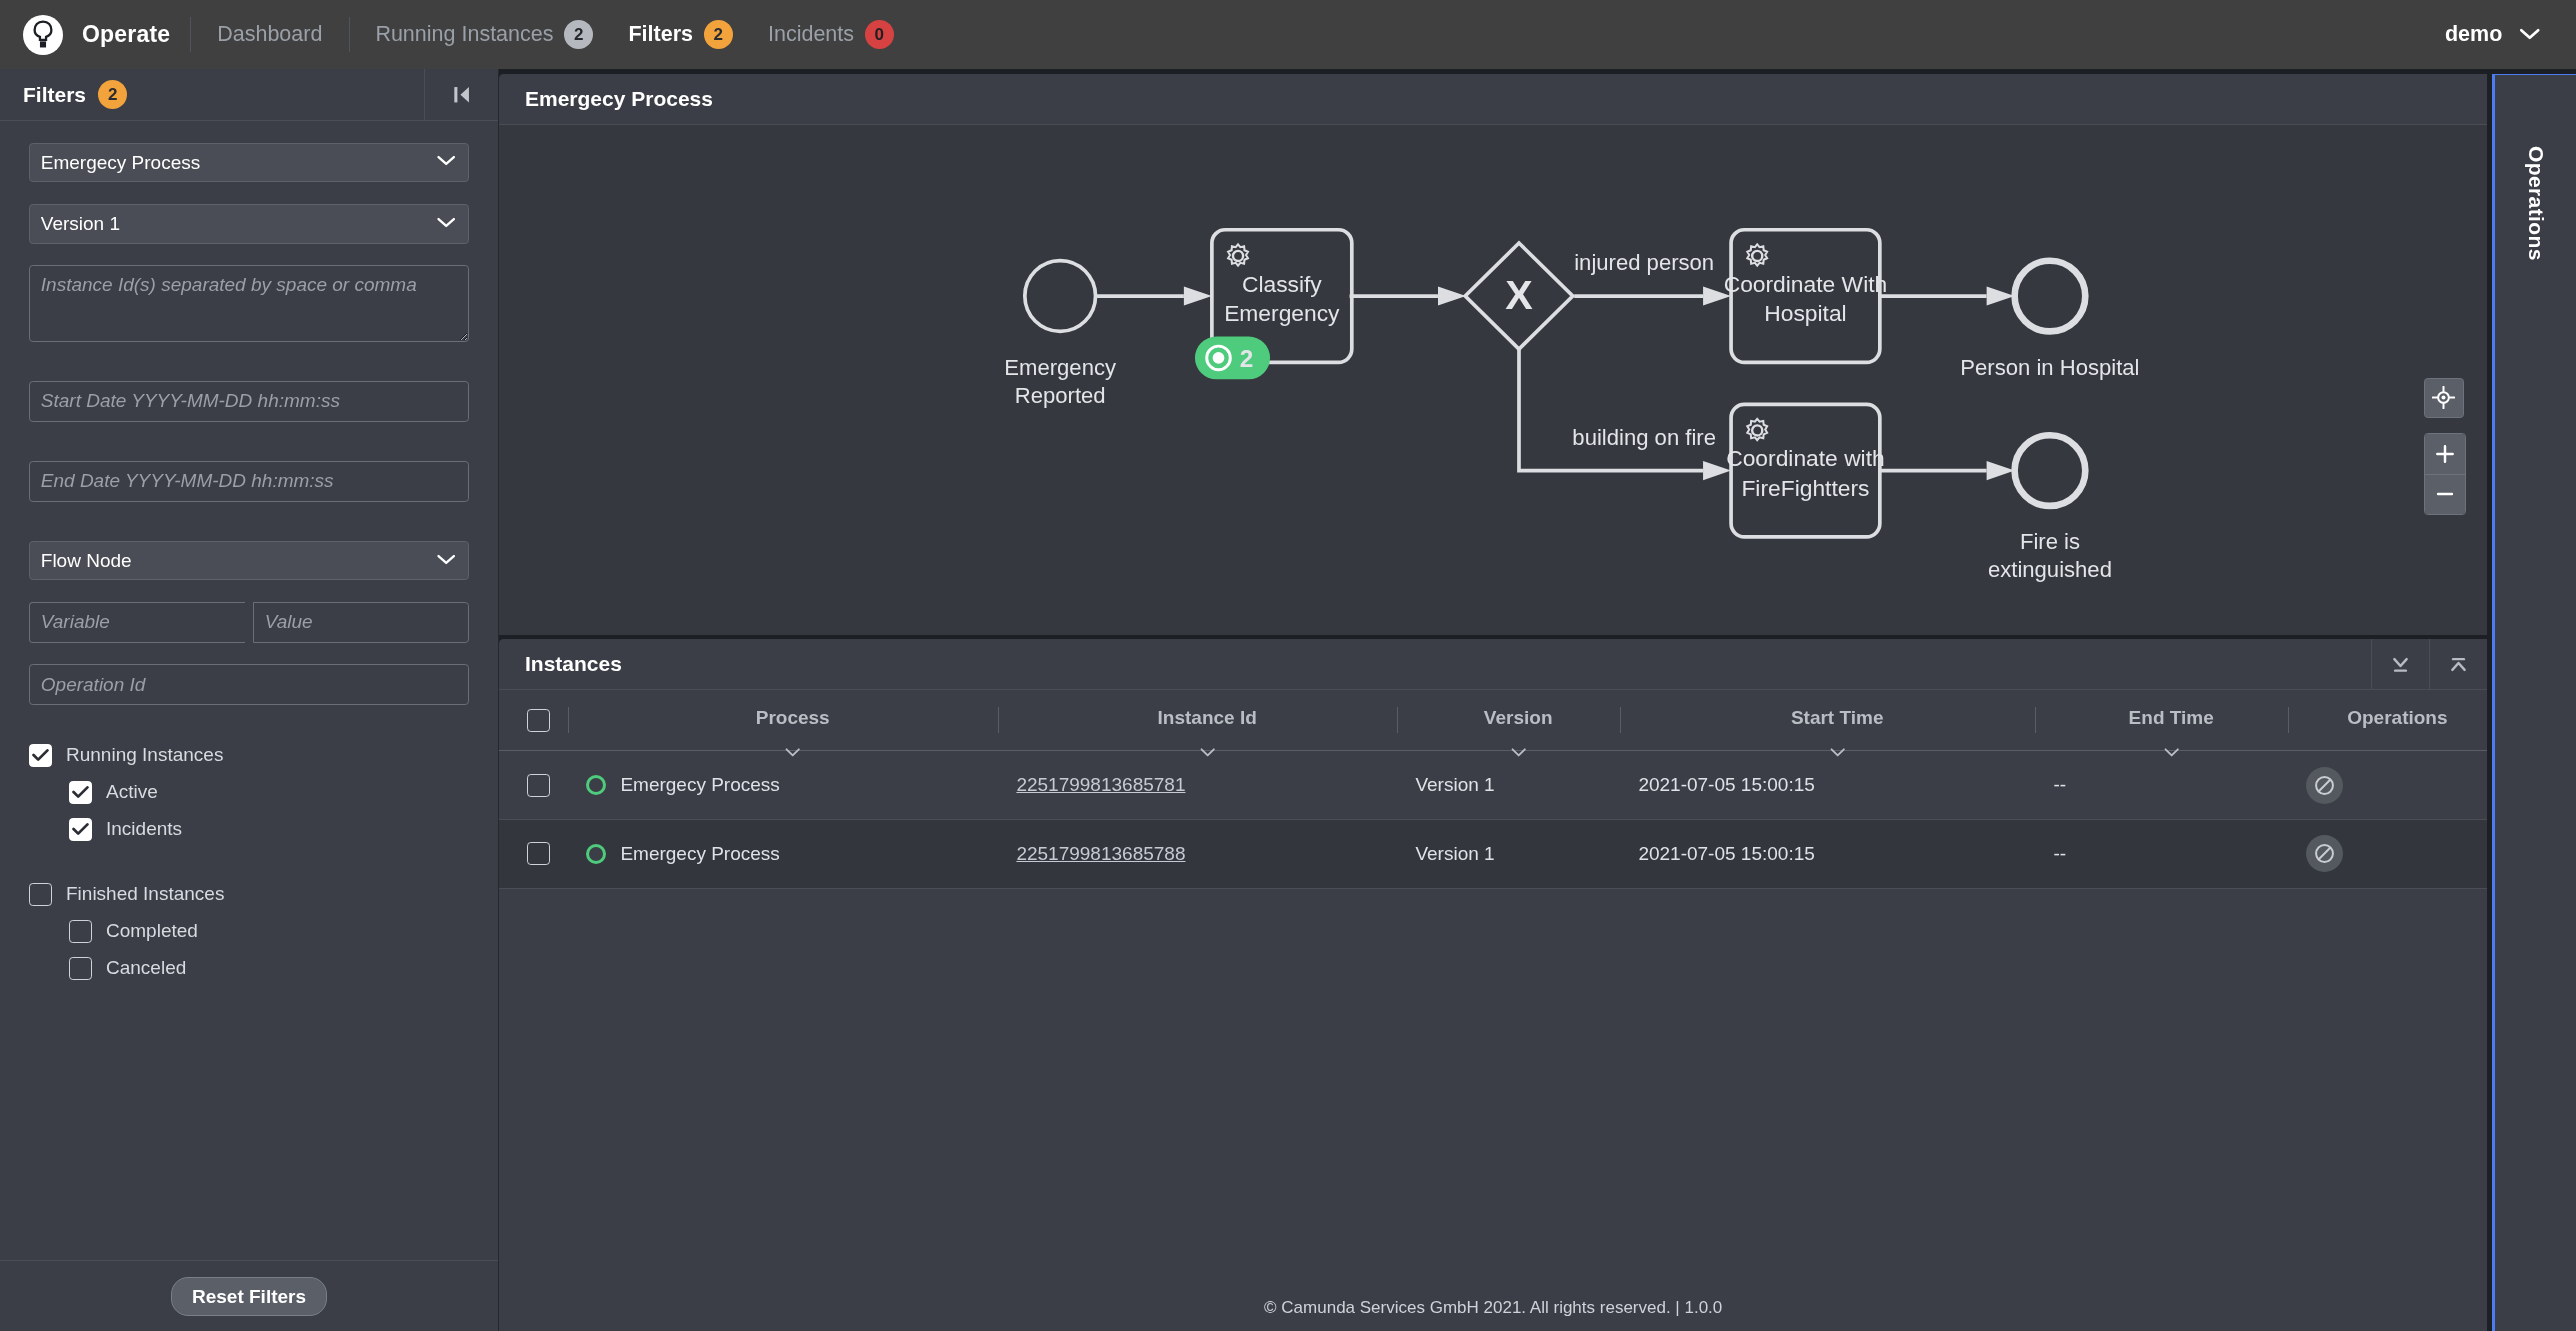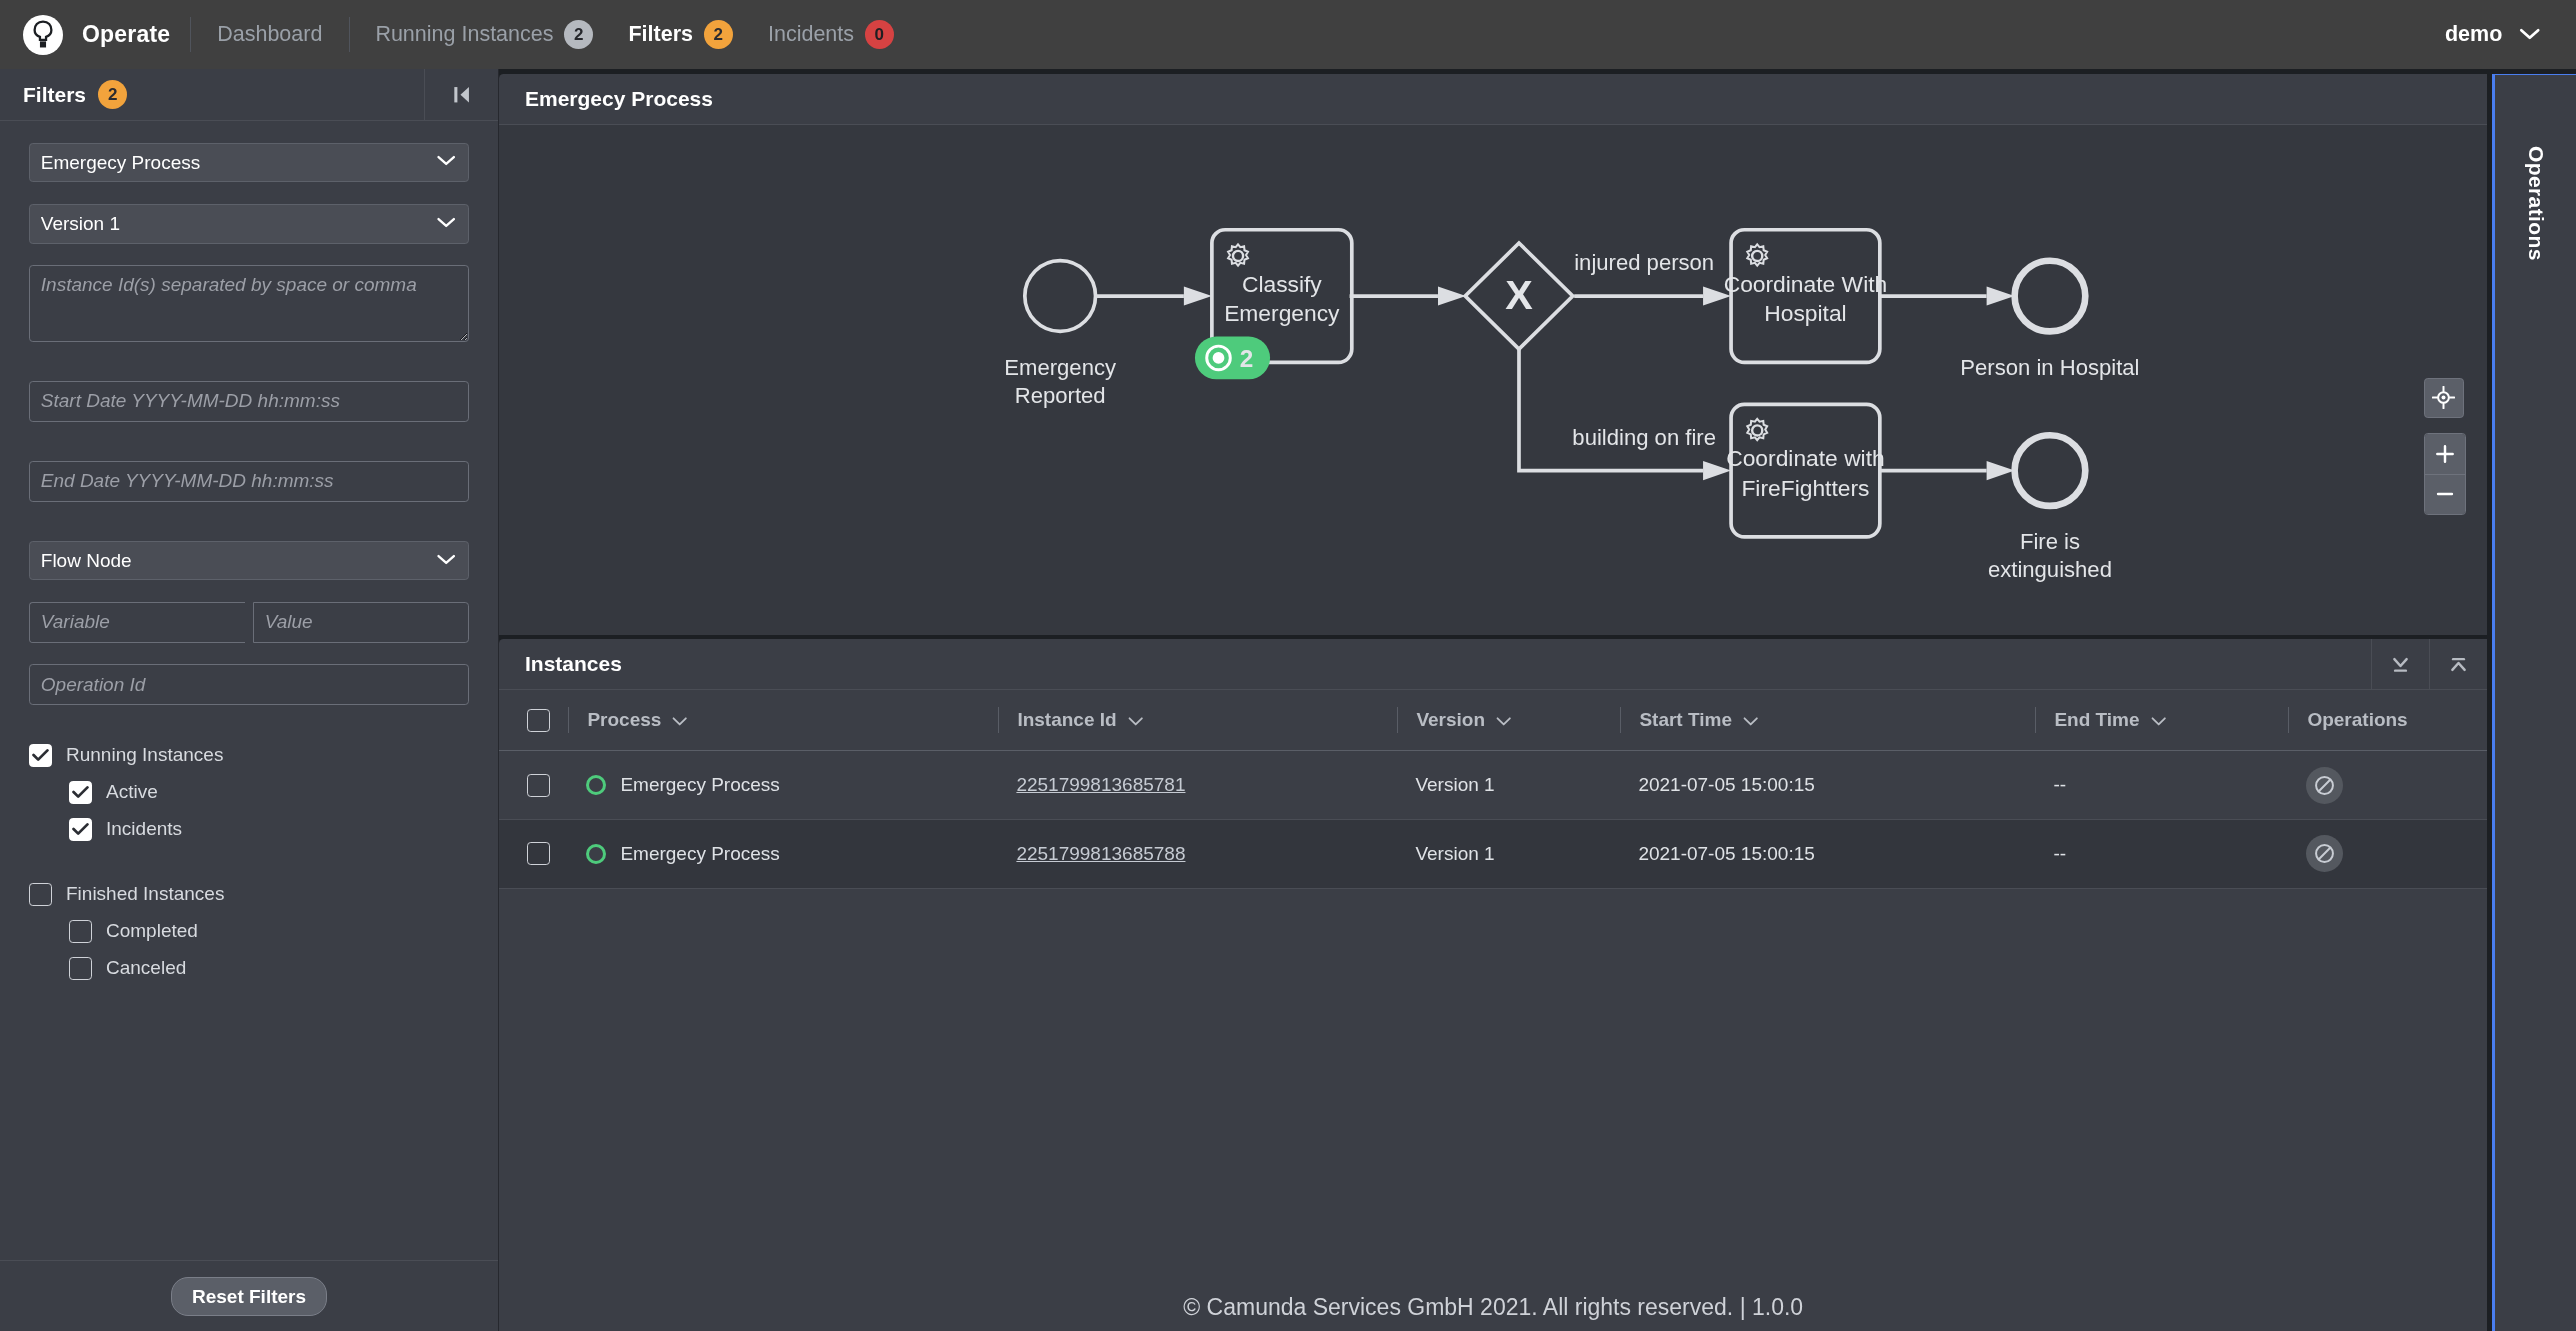--- a/index.html
+++ b/index.html
@@ -164,21 +164,21 @@
     width:58px; height:100%; display:flex; align-items:center; justify-content:center;
     border-left:0.8px solid #4a4d55; color:#b7bbc2; cursor:pointer;
   }
 
   table.instances { width:100%; border-collapse:collapse; table-layout:fixed; }
   table.instances th {
     text-align:left; font-size:19px; font-weight:bold; color:#b9bdc4;
     padding: 17px 0 17px 0; border-bottom:0.8px solid #5a5e67;
     background:#3b3e46; vertical-align:middle;
   }
-  table.instances th .thinner { display:flex; align-items:center; gap:11px; padding-left:18.4px; border-left:0.8px solid #595d66; height:26px; }
+  table.instances th .thinner { display:flex; align-items:center; gap:11px; padding-left:18.4px; border-left:0.8px solid #595d66; height:26px;flex-direction:column; }
   table.instances td {
     font-size:19px; color:#dfe2e6; padding: 15.4px 0;
     border-bottom:0.8px solid #4a4d55; vertical-align:middle;
   }
   table.instances tr.row-alt td { background:#33363d; }
   .col-cb { width:69px; padding-left:28px !important; }
   .col-proc { width:430px; }
   .col-iid { width:399px; }
   .col-ver { width:223px; }
   .col-start { width:415px; }
@@ -191,21 +191,21 @@
   }
   a.iid { color:#c6cbd3; text-decoration:underline; cursor:pointer; }
   .op-btn {
     width:37px; height:37px; border-radius:50%; background:#54585f;
     display:flex; align-items:center; justify-content:center; color:#c8ccd3; cursor:pointer;
     margin-left:18.4px;
   }
 
   .footer {
     height: 49px; display:flex; align-items:center; justify-content:center;
-    font-size:23px; color:#cfd2d8; background:#3b3e46;
+    font-size:17px; color:#cfd2d8; background:#3b3e46;
   }
 
   
   .ops-rail {
     width: 84px; min-width:84px; margin: 4.6px 0 0 4.6px;
     background:#3b3e46; border-left:3.1px solid #4a7ef0; border-top:1.5px solid #4a7ef0;
     display:flex; align-items:flex-start; justify-content:center;
     padding-top: 71px;
   }
   .ops-rail .vtext {

